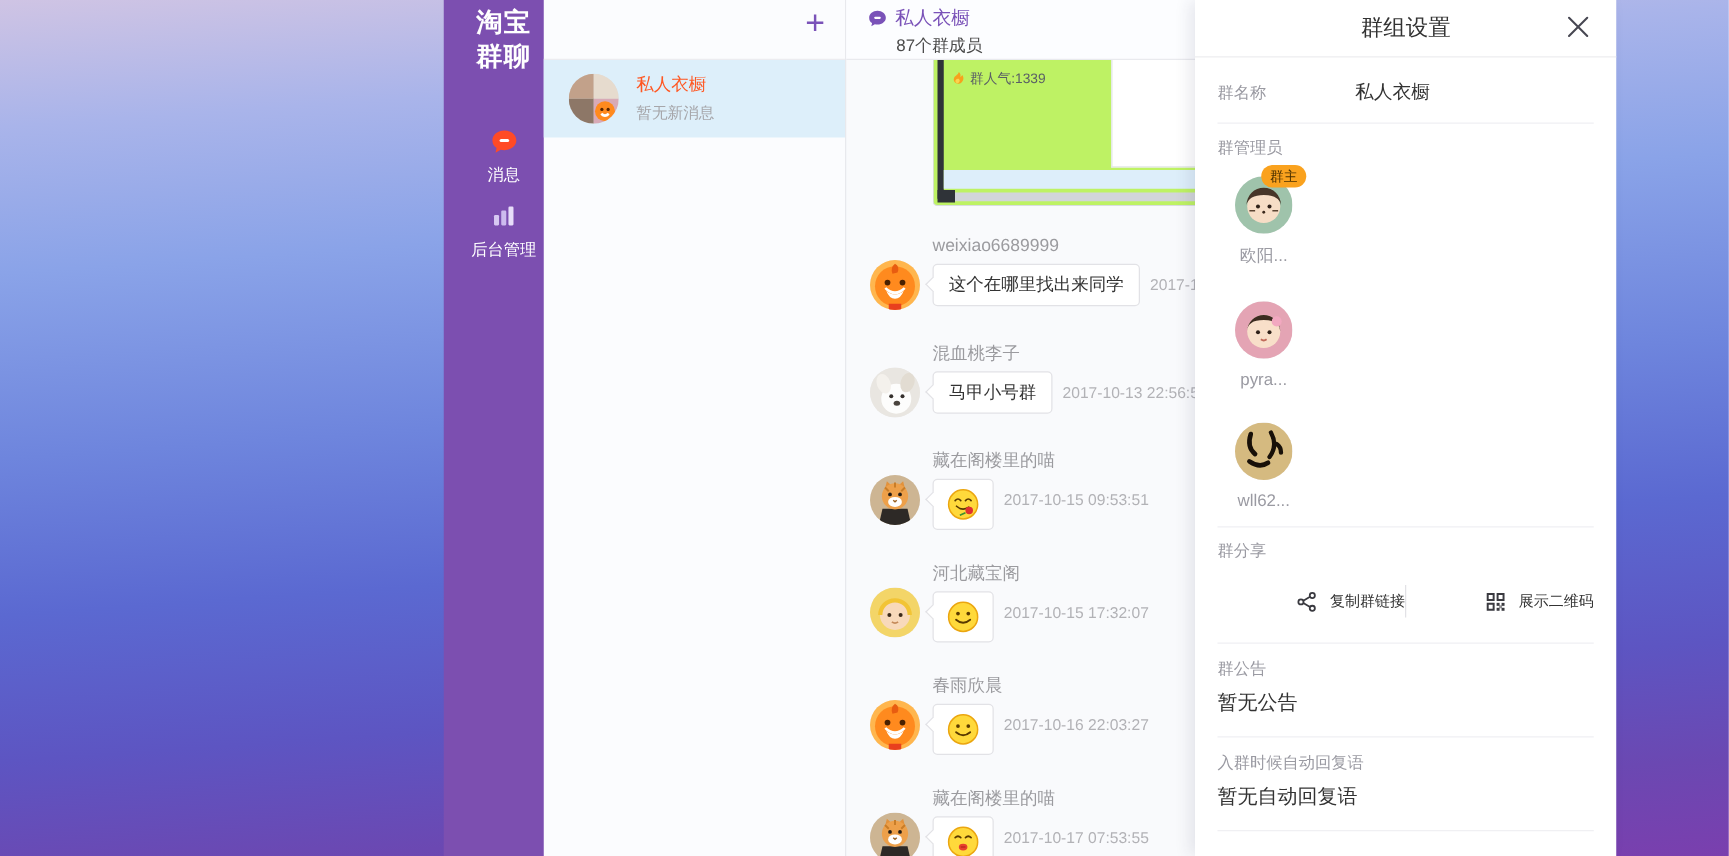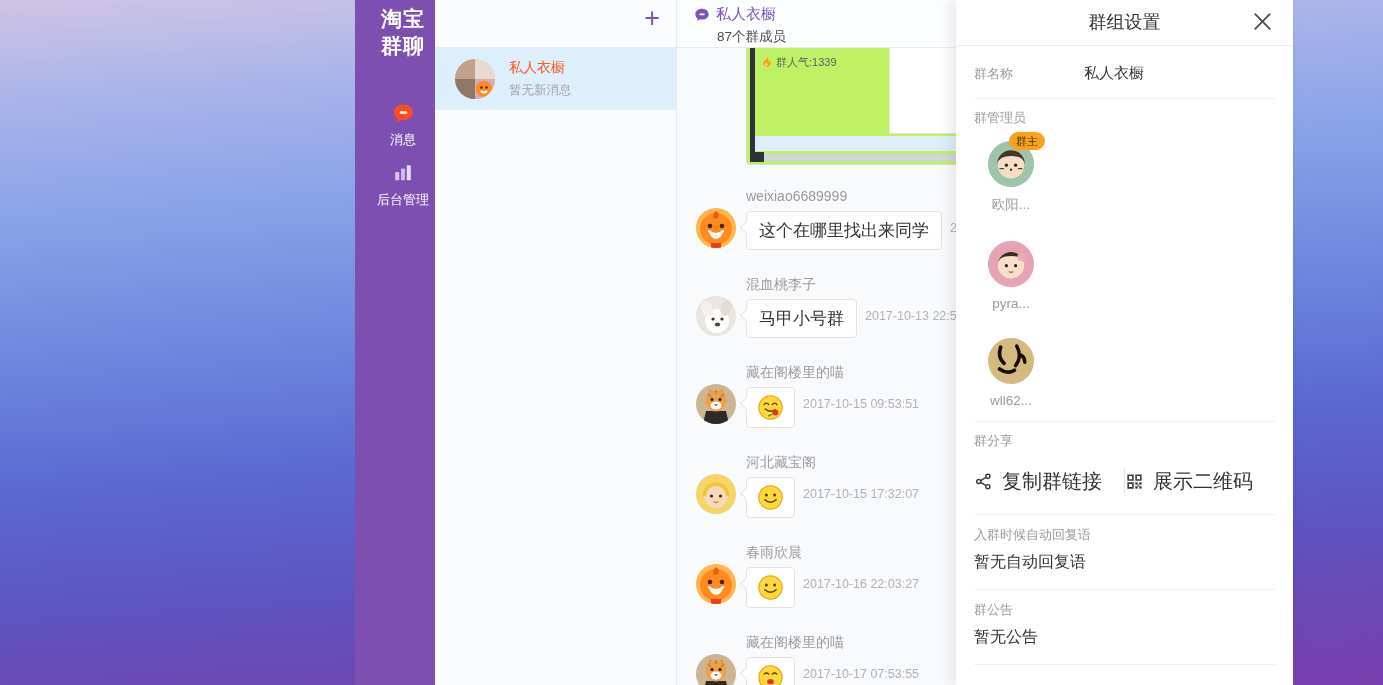--- a/index.html
+++ b/index.html
@@ -38,21 +38,21 @@
   .thumb-caption { position:absolute; left:15px; top:7px; display:flex; gap:4px; align-items:center; font-size:11px; color:#5a5f66; }
   .thumb-white { position:absolute; right:0; top:0; width:118px; height:86px; background:#fff; border-left:1px solid #e2e6e6; border-bottom:1px solid #e2e6e6; }
   .thumb-bluestrip { position:absolute; left:8px; right:0; bottom:13px; height:15px; background:#ddeefa; }
   .thumb-scroll { position:absolute; left:8px; right:0; bottom:3px; height:7px; background:#d2d5d9; border-radius:3px; }
   
   .msg-row { display:flex; padding-left:19px; margin-bottom:25px; }
   .msg-avatar { width:40px; height:40px; border-radius:50%; overflow:hidden; flex:none; margin-top:21px; cursor:pointer; background:#eee; }
   .msg-body { margin-left:10px; }
   .msg-name { color:#9b9b9f; font-size:14px; line-height:19px; margin-bottom:5px; }
   .msg-line { display:flex; align-items:flex-start; }
-  .bubble { position:relative; background:#fff; border:1px solid #e2e2e6; border-radius:4px; padding:7px 12px; font-size:17px; color:#333; white-space:nowrap; }
+  .bubble { position:relative; background:#fff; border:1px solid #e2e2e6; border-radius:4px; padding:7px 12px; font-size:14px; color:#333; white-space:nowrap; }
   .bubble::before { content:""; position:absolute; left:-5px; top:11px; width:8px; height:8px; background:#fff; border-left:1px solid #e2e2e6; border-bottom:1px solid #e2e2e6; transform:rotate(45deg); }
   .bubble.emoji { padding:6px 10px; }
   .bubble.emoji svg { display:block; width:27px; height:27px; }
   .msg-time { color:#b2b2b6; font-size:12.5px; margin:10px 0 0 8px; white-space:nowrap; }
   
   .settings { position:absolute; left:956px; top:0; bottom:0; width:337px; background:#fff; box-shadow:-5px 0 12px rgba(40,40,80,.10); z-index:10; }
   .settings-titlebar { height:46px; border-bottom:1px solid #ededf0; position:relative; }
   .settings-title { text-align:center; padding-top:10px; font-size:18px; color:#333; }
   .close-btn { position:absolute; right:16px; top:6px; width:30px; height:30px; cursor:pointer; display:flex; align-items:center; justify-content:center; }
   .settings-body { padding:0 18px; }
@@ -62,21 +62,21 @@
   .s-namerow .label { width:110px; }
   .s-namevalue { color:#333; font-size:15px; }
   .s-admins { padding:10px 0 13px; }
   .admin-list { display:flex; gap:27px; margin-top:14px; padding-left:11px;flex-direction:column; }
   .admin { display:flex; flex-direction:column; align-items:center; width:52px; cursor:pointer; position:relative; }
   .admin-avatar { width:46px; height:46px; border-radius:50%; overflow:hidden; background:#eee; }
   .admin-name { margin-top:9px; color:#9a9aa2; font-size:13.5px; }
   .owner-badge { position:absolute; top:-9px; left:24px; background:#faa21e; color:#4a3000; font-size:11px; padding:1.5px 7px; border-radius:9px; white-space:nowrap; z-index:2; }
   .s-share { padding:10px 0 15px; }
   .share-row { display:flex; align-items:center; margin-top:13px; height:36px; }
-  .share-btn { flex:1; display:flex; align-items:center; justify-content:flex-start; gap:9px; font-size:20px; color:#333; cursor:pointer; }
+  .share-btn { flex:1; display:flex; align-items:center; justify-content:flex-end; gap:9px; font-size:12px; color:#333; cursor:pointer; }
   .share-divider { width:1px; height:26px; background:#e2e2e6; }
   .s-block { padding:11px 0 16px; }
   .s-value { color:#333; font-size:16px; margin-top:8px; }
 </style>
 </head>
 <body>
 
 <div class="sidebar">
   <div class="logo">
     <div>淘宝</div>
@@ -393,21 +393,21 @@
                 <rect x="13" y="18" width="3" height="3"></rect>
                 <rect x="18" y="18" width="3" height="3"></rect>
                 <rect x="15.5" y="15.5" width="3" height="3" opacity=".55"></rect>
               </svg>
           </span>
           <span>展示二维码</span>
         </div>
       </div>
     </div>
     <div class="srow s-block">
+      <div class="label">群公告</div>
+      <div class="s-value">暂无公告</div>
+    </div>
+    <div class="srow s-block">
       <div class="label">入群时候自动回复语</div>
       <div class="s-value">暂无自动回复语</div>
     </div>
-    <div class="srow s-block">
-      <div class="label">群公告</div>
-      <div class="s-value">暂无公告</div>
-    </div>
   </div>
 </div>
 
 </body></html>

